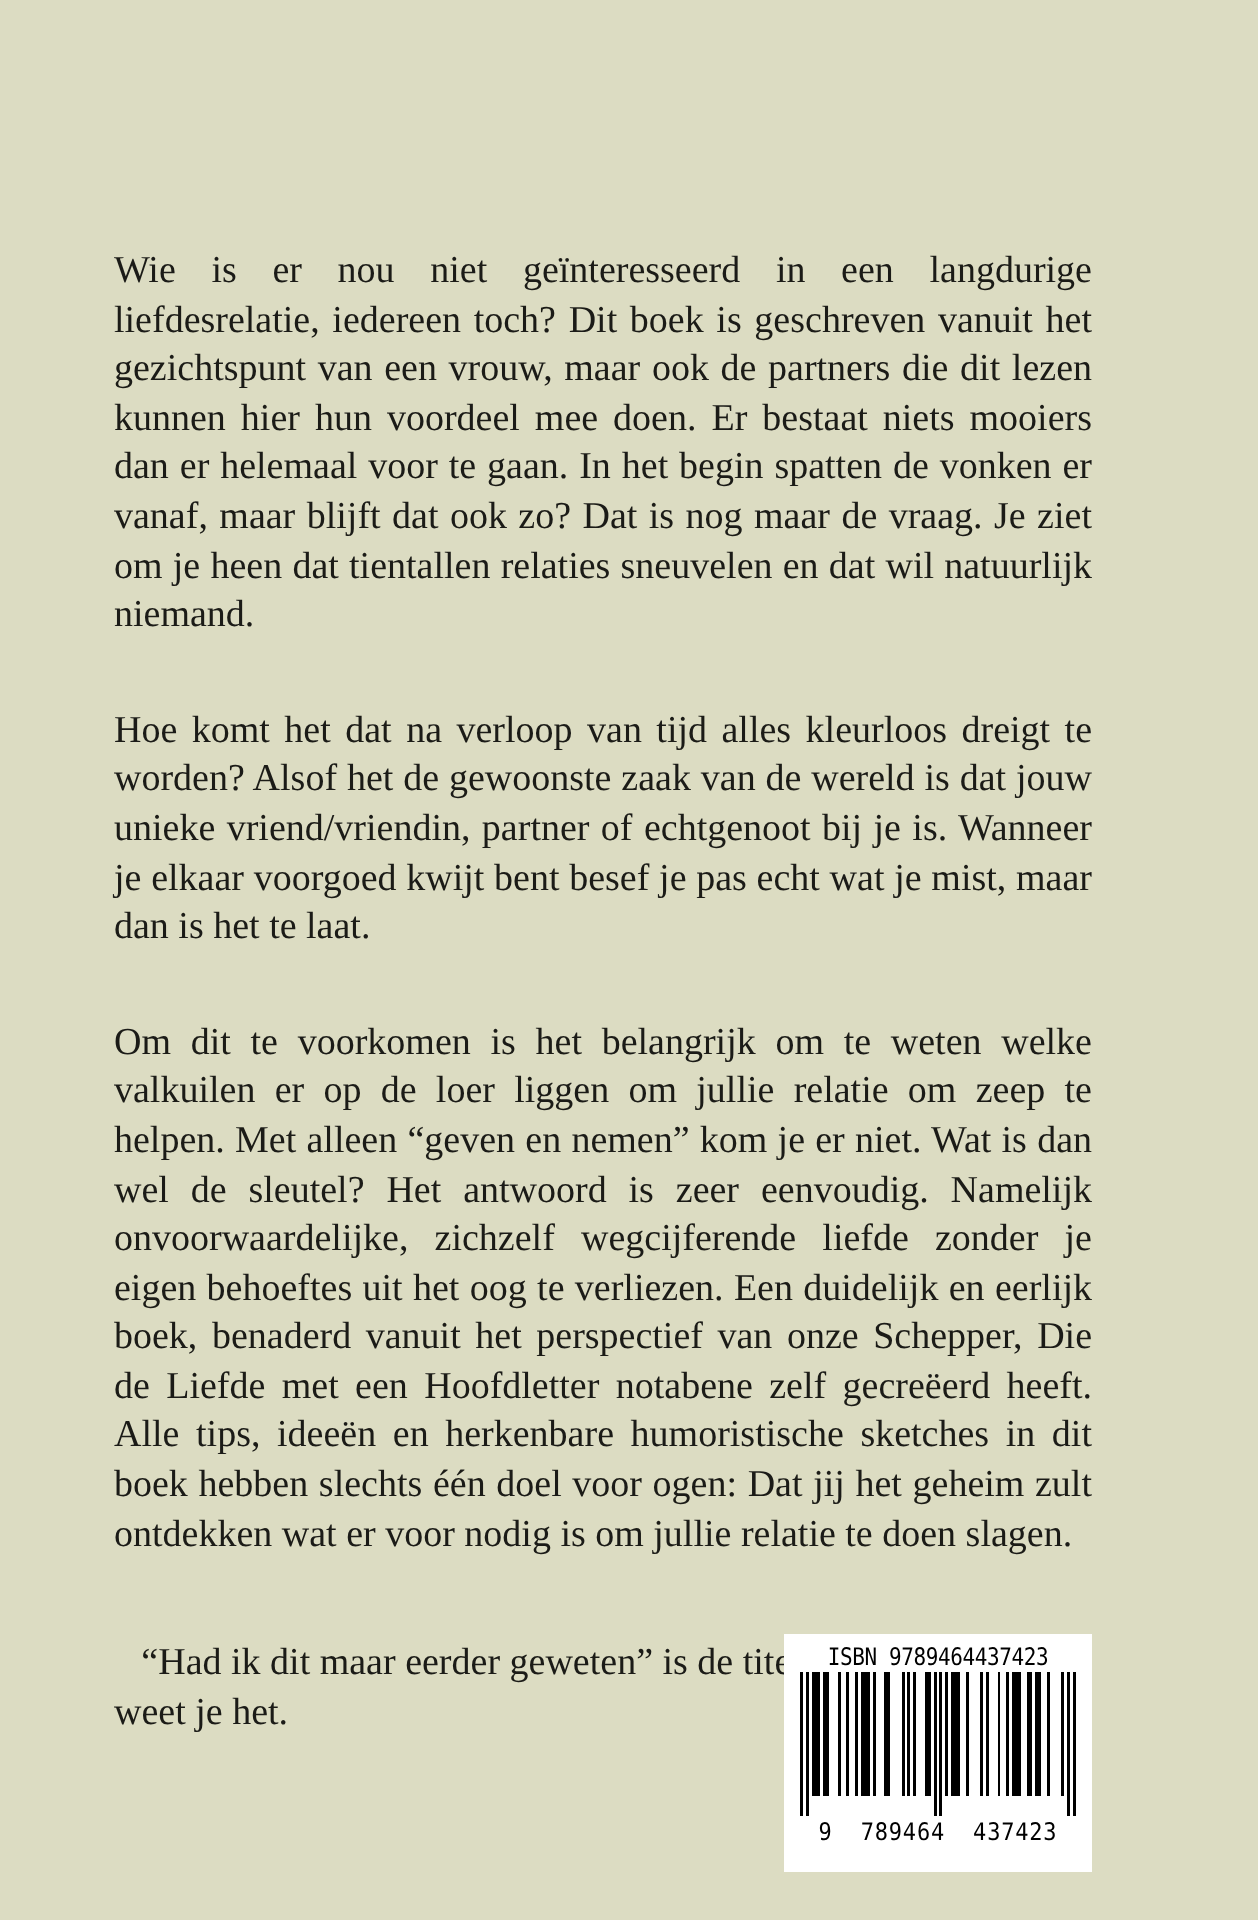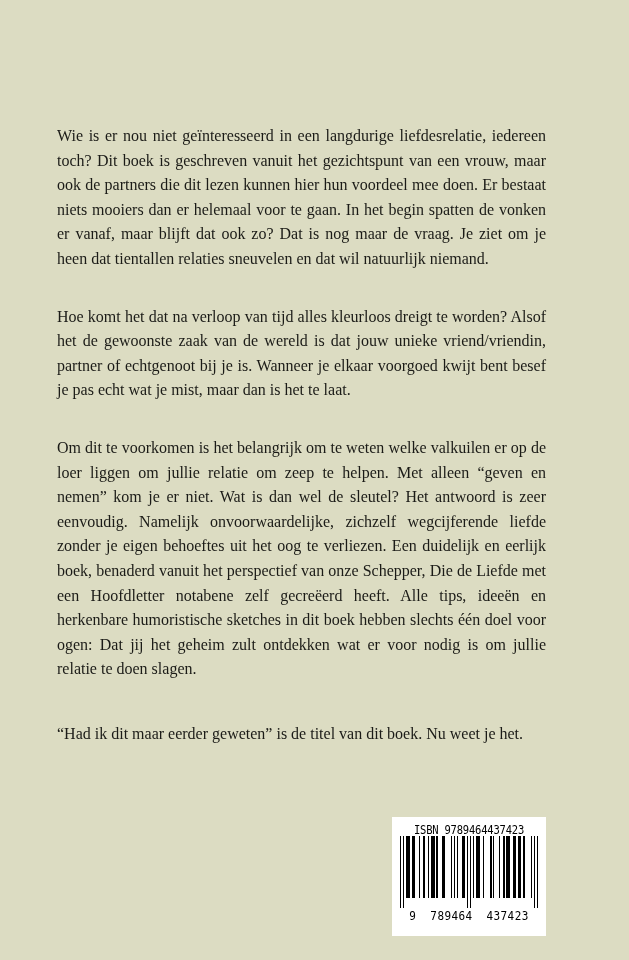--- a/index.html
+++ b/index.html
@@ -21,21 +21,21 @@
     background: #dcdcc2;
   }
 
   
   #blurb {
     position: absolute;
     left: 57px;
     top: 124px;
     width: 489px;
     color: #1b1b17;
-    font-size: 16px;
+    font-size: 19px;
     line-height: 24.6px;
     text-align: justify;
     text-justify: inter-word;
     -webkit-hyphens: none;
     hyphens: none;
   }
 
   .para {
     margin: 0;
     text-align: justify;

